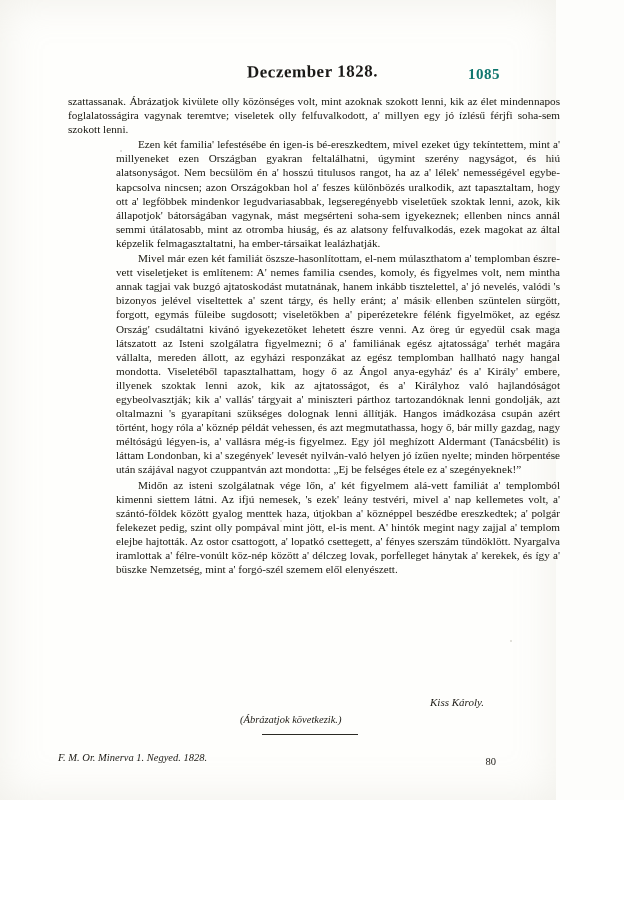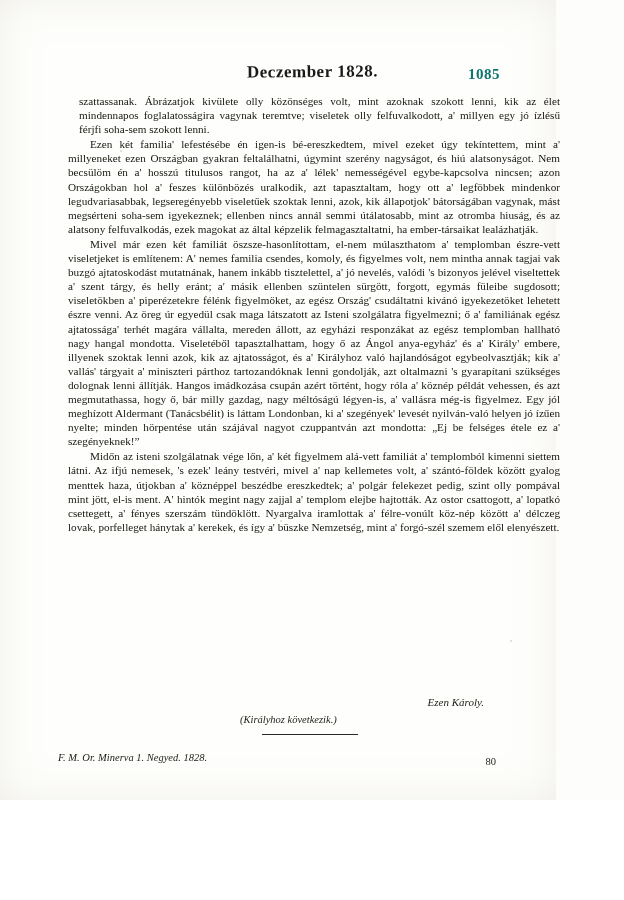--- a/index.html
+++ b/index.html
@@ -64,24 +64,24 @@
     text-align: justify;
     color: #17160f;
     font-family: "Liberation Serif", serif;
   }
   .body-text p {
     margin: 0;
     text-indent: 22px;
   }
   .body-text p.noindent {
     text-indent: 0;
-    margin-left: 11px;
   }
   .body-text p + p {
     margin-top: 1px;
+    margin-left: 48px;
   }
   .continuation {
     position: absolute;
     left: 240px;
     top: 714px;
     font-size: 10.5px;
     font-style: italic;
     color: #1d1b15;
   }
   .rule {
@@ -141,22 +141,22 @@
     </div>
     <div class="page-number">1085</div>
 
     <div class="body-text">
       <p class="noindent">szattassanak. Ábrázatjok kivülete olly közönséges volt, mint azoknak szokott lenni, kik az élet mindennapos foglalatosságira vagynak teremtve; viseletek olly felfuvalkodott, a' millyen egy jó ízlésű férjfi soha-sem szokott lenni.</p>
       <p>Ezen két familia' lefestésébe én igen-is bé-ereszkedtem, mivel ezeket úgy tekíntettem, mint a' millyeneket ezen Országban gyakran feltalálhatni, úgymint szerény nagyságot, és hiú alatsonyságot. Nem becsülöm én a' hosszú titulusos rangot, ha az a' lélek' nemességével egybe-kapcsolva nincsen; azon Országokban hol a' feszes különbözés uralkodik, azt tapasztaltam, hogy ott a' legföbbek mindenkor legudvariasabbak, legseregényebb viseletűek szoktak lenni, azok, kik állapotjok' bátorságában vagynak, mást megsérteni soha-sem igyekeznek; ellenben nincs annál semmi útálatosabb, mint az otromba hiuság, és az alatsony felfuvalkodás, ezek magokat az által képzelik felmagasztaltatni, ha ember-társaikat lealázhatják.</p>
       <p>Mivel már ezen két familiát öszsze-hasonlítottam, el-nem múlaszthatom a' templomban észre-vett viseletjeket is említenem: A' nemes familia csendes, komoly, és figyelmes volt, nem mintha annak tagjai vak buzgó ajtatoskodást mutatnának, hanem inkább tisztelettel, a' jó nevelés, valódi 's bizonyos jelével viseltettek a' szent tárgy, és helly eránt; a' másik ellenben szüntelen sürgött, forgott, egymás füleibe sugdosott; viseletökben a' piperézetekre félénk figyelmöket, az egész Ország' csudáltatni kivánó igyekezetöket lehetett észre venni. Az öreg úr egyedül csak maga látszatott az Isteni szolgálatra figyelmezni; ő a' familiának egész ajtatossága' terhét magára vállalta, mereden állott, az egyházi responzákat az egész templomban hallható nagy hangal mondotta. Viseletéből tapasztalhattam, hogy ő az Ángol anya-egyház' és a' Király' embere, illyenek szoktak lenni azok, kik az ajtatosságot, és a' Királyhoz való hajlandóságot egybeolvasztják; kik a' vallás' tárgyait a' miniszteri párthoz tartozandóknak lenni gondolják, azt oltalmazni 's gyarapítani szükséges dolognak lenni állítják. Hangos imádkozása csupán azért történt, hogy róla a' köznép példát vehessen, és azt megmutathassa, hogy ő, bár milly gazdag, nagy méltóságú légyen-is, a' vallásra még-is figyelmez. Egy jól meghízott Aldermant (Tanácsbélit) is láttam Londonban, ki a' szegények' levesét nyilván-való helyen jó ízűen nyelte; minden hörpentése után szájával nagyot czuppantván azt mondotta: „Ej be felséges étele ez a' szegényeknek!”</p>
       <p>Midőn az isteni szolgálatnak vége lőn, a' két figyelmem alá-vett familiát a' templomból kimenni siettem látni. Az ifjú nemesek, 's ezek' leány testvéri, mivel a' nap kellemetes volt, a' szántó-földek között gyalog menttek haza, útjokban a' köznéppel beszédbe ereszkedtek; a' polgár felekezet pedig, szint olly pompával mint jött, el-is ment. A' hintók megint nagy zajjal a' templom elejbe hajtották. Az ostor csattogott, a' lopatkó csettegett, a' fényes szerszám tündöklött. Nyargalva iramlottak a' félre-vonúlt köz-nép között a' délczeg lovak, porfelleget hánytak a' kerekek, és így a' büszke Nemzetség, mint a' forgó-szél szemem elől elenyészett.</p>
     </div>
 
-    <div class="signature">Ezen Károly.</div>
-    <div class="continuation">(Királyhoz következik.)</div>
+    <div class="signature">Kiss Károly.</div>
+    <div class="continuation">(Ábrázatjok következik.)</div>
     <div class="rule"></div>
 
     <div class="footer-left">F. M. Or. Minerva 1. Negyed. 1828.</div>
     <div class="footer-right">80</div>
 
     <div class="speckle" style="left:120px;top:150px;width:2px;height:2px;"></div>
     <div class="speckle" style="left:430px;top:300px;width:2px;height:2px;"></div>
     <div class="speckle" style="left:280px;top:520px;width:2px;height:2px;"></div>
     <div class="speckle" style="left:510px;top:640px;width:2px;height:2px;"></div>
   </div>

